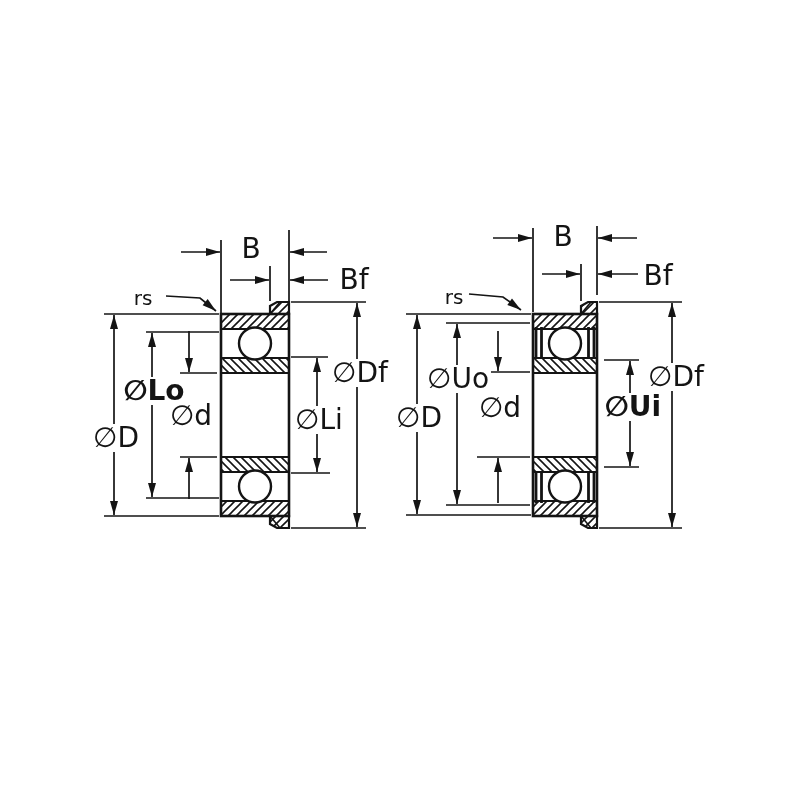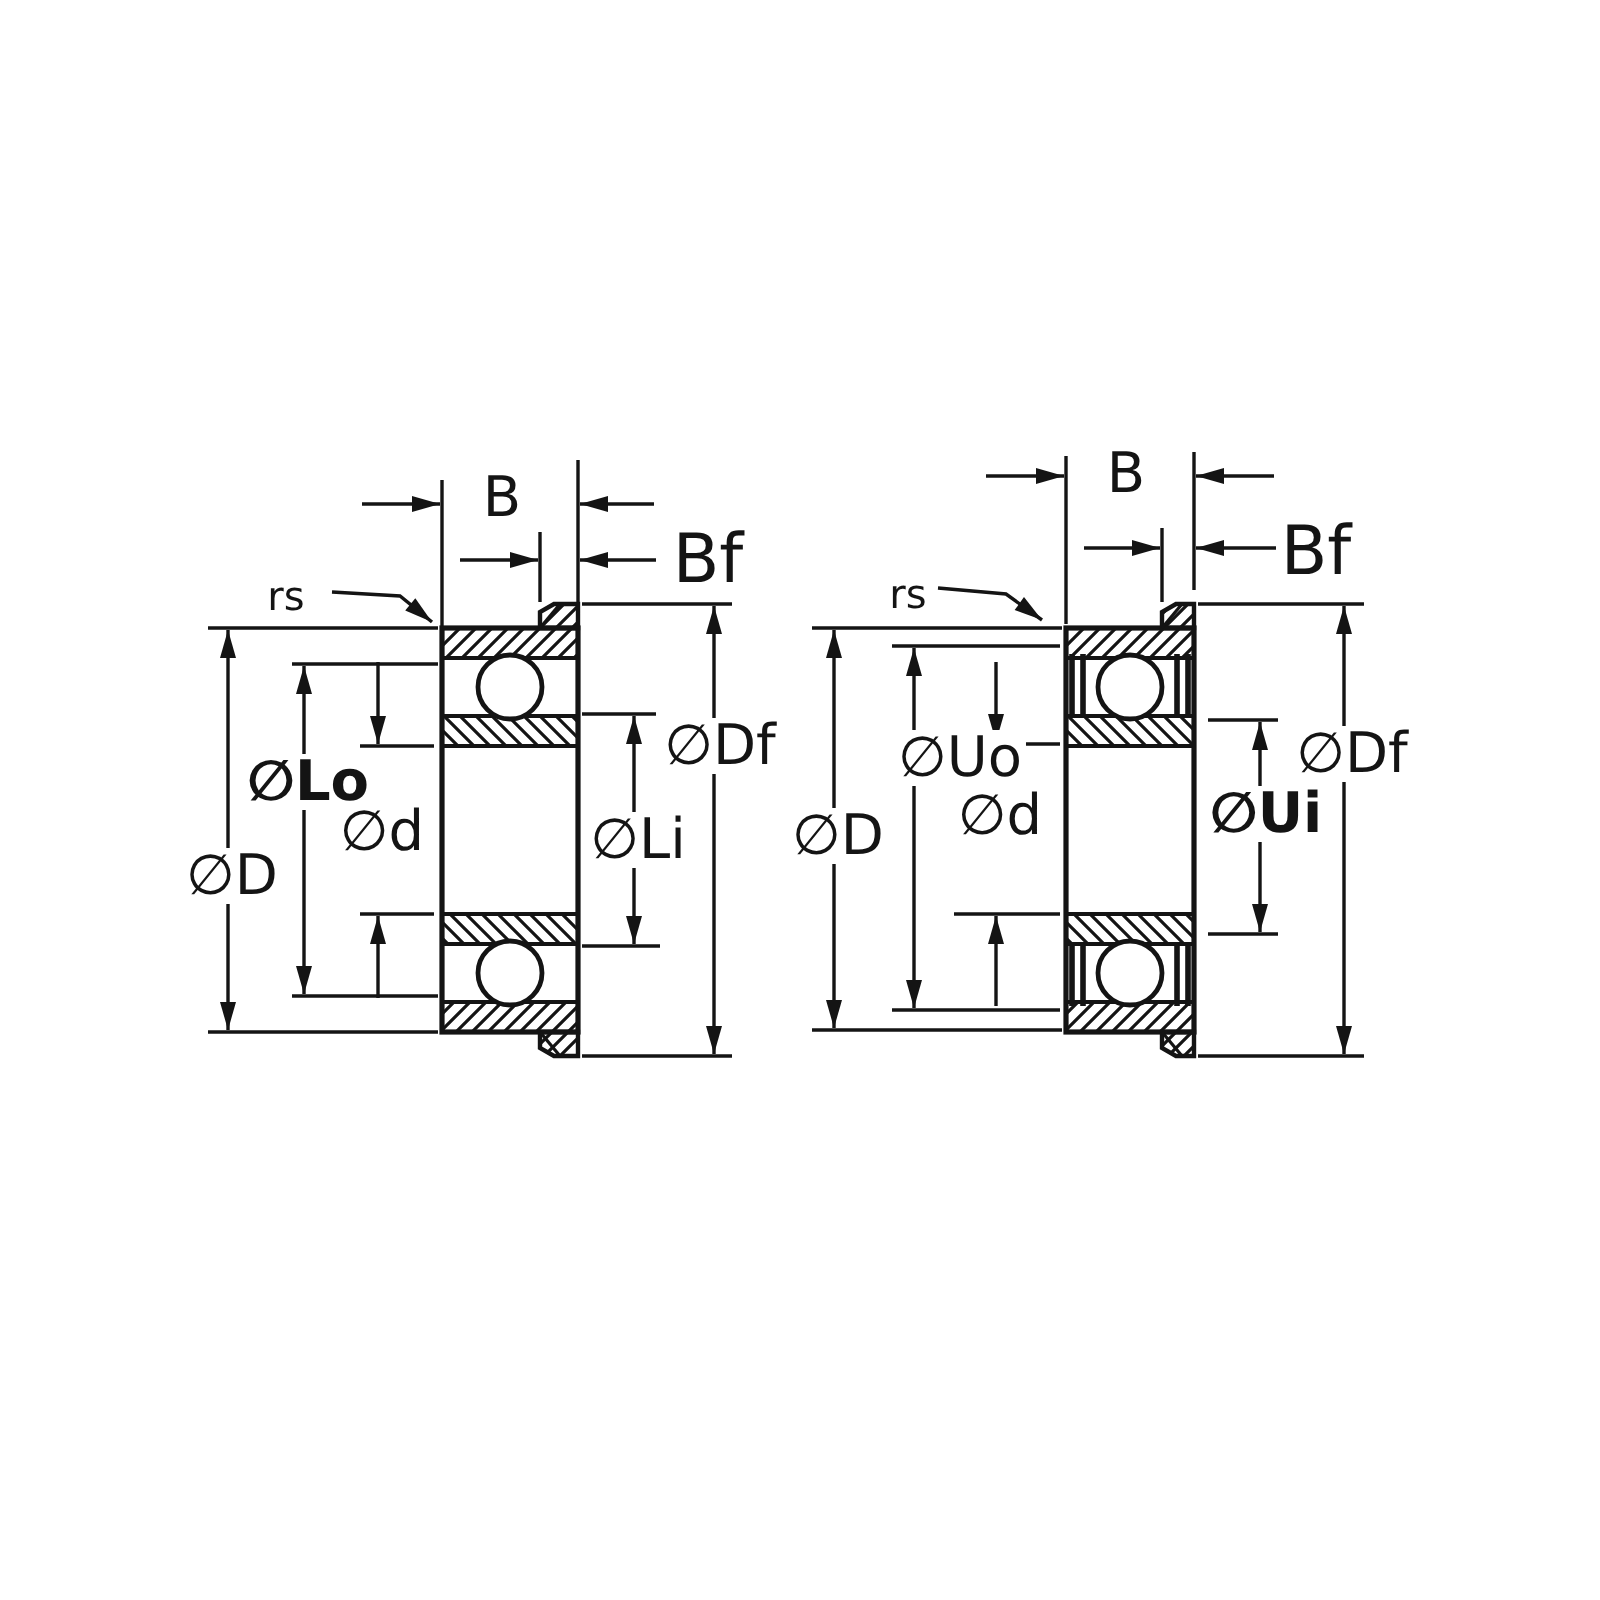--- a/index.html
+++ b/index.html
@@ -16,21 +16,21 @@
     transform:translate(-50%,-50%);
     background:#ffffff;
     padding:0 2px;
     color:#141414;
     line-height:1;
     white-space:nowrap;
     font-family:"DejaVu Sans","Liberation Sans",sans-serif;
   }
   .dia{font-size:28px;}
   .wB{font-size:28px;}
-  .wBf{font-size:34px;}
+  .wBf{font-size:28px;}
   .rs{font-size:20px;}
 </style>
 </head>
 <body>
 
 <div class="canvas">
 
   <svg width="800" height="800" viewBox="0 0 800 800">
     <defs>
       <marker id="arr" markerUnits="userSpaceOnUse" markerWidth="16" markerHeight="10" refX="15" refY="5" orient="auto-start-reverse">
@@ -160,18 +160,18 @@
   <span class="lbl dia" style="left:116px;top:438px;">∅D</span>
   <span class="lbl dia" style="left:154px;top:391px;font-weight:bold;">∅Lo</span>
   <span class="lbl dia" style="left:191px;top:416px;">∅d</span>
   <span class="lbl dia" style="left:319px;top:420px;">∅Li</span>
   <span class="lbl dia" style="left:360px;top:373px;">∅Df</span>
 
   <span class="lbl wB" style="left:563px;top:237px;">B</span>
   <span class="lbl wBf" style="left:658px;top:276px;">Bf</span>
   <span class="lbl rs" style="left:454px;top:297px;">rs</span>
   <span class="lbl dia" style="left:419px;top:418px;">∅D</span>
-  <span class="lbl dia" style="left:458px;top:379px;margin-left:22px;">∅Uo</span>
+  <span class="lbl dia" style="left:458px;top:379px;">∅Uo</span>
   <span class="lbl dia" style="left:500px;top:408px;">∅d</span>
   <span class="lbl dia" style="left:633px;top:407px;font-weight:bold;">∅Ui</span>
   <span class="lbl dia" style="left:676px;top:377px;">∅Df</span>
 
 </div>
 
 </body></html>

